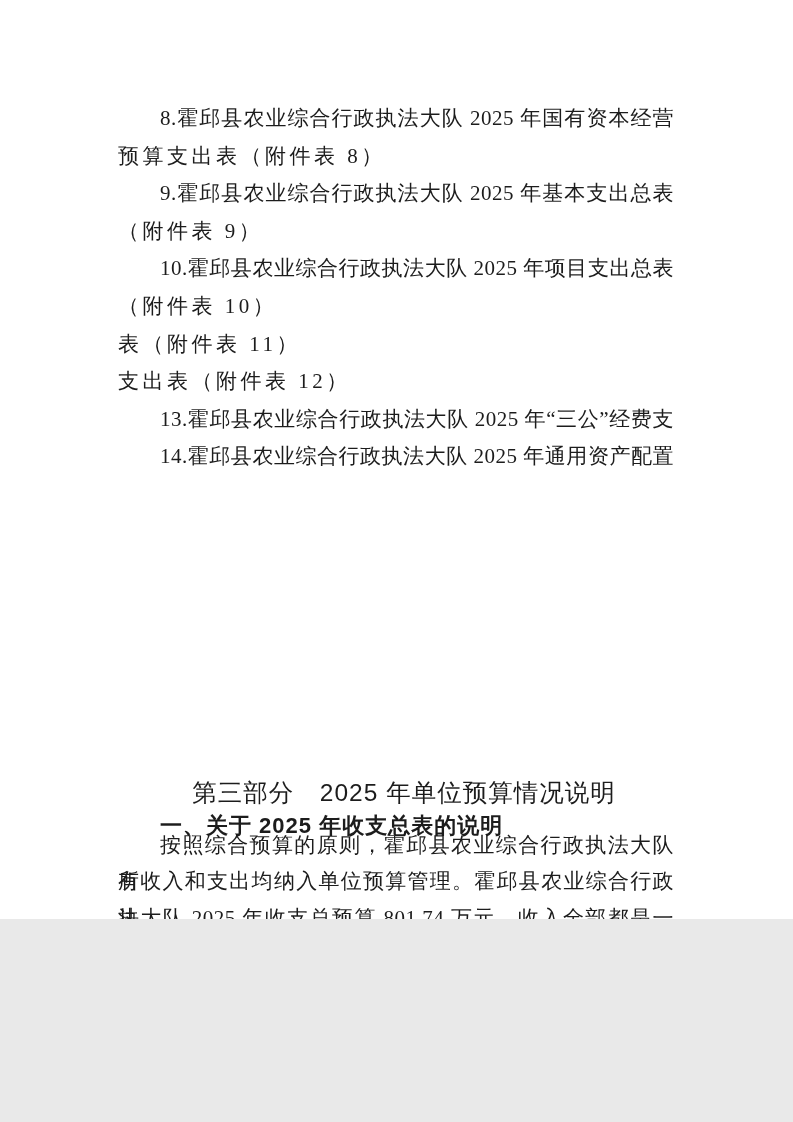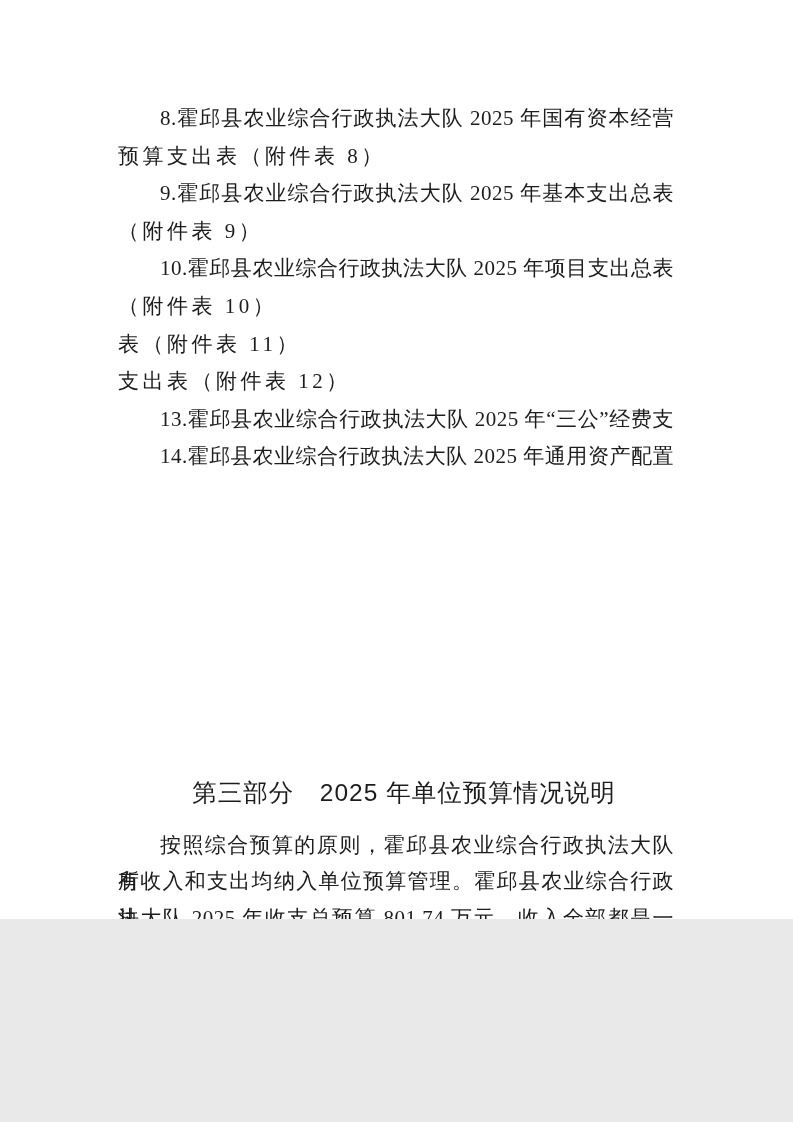--- a/index.html
+++ b/index.html
@@ -97,20 +97,21 @@
     <div class="line just ind">10.霍邱县农业综合行政执法大队 2025 年项目支出总表</div>
     <div class="line cont">（附件表 10）</div>
     <div class="line cont">表（附件表 11）</div>
     <div class="line cont">支出表（附件表 12）</div>
     <div class="line just ind">13.霍邱县农业综合行政执法大队 2025 年“三公”经费支</div>
     <div class="line just ind">14.霍邱县农业综合行政执法大队 2025 年通用资产配置</div>
   </div>
 
   <h1 class="content part-title">第三部分　2025 年单位预算情况说明</h1>
 
+  <h2 class="content sub-title">一、关于 2025 年收支总表的说明</h2>
 
   <div class="content body-par">
     <div class="line just ind">按照综合预算的原则，霍邱县农业综合行政执法大队所</div>
     <div class="line just">有收入和支出均纳入单位预算管理。霍邱县农业综合行政执</div>
     <div class="line just">法大队 2025 年收支总预算 801.74 万元，收入全部都是一般</div>
     <div class="line just">公共预算拨款收入，支出包括社会保障和就业支出、卫生健</div>
   </div>
 
   <div class="pagenum">- 9 -</div>
 

